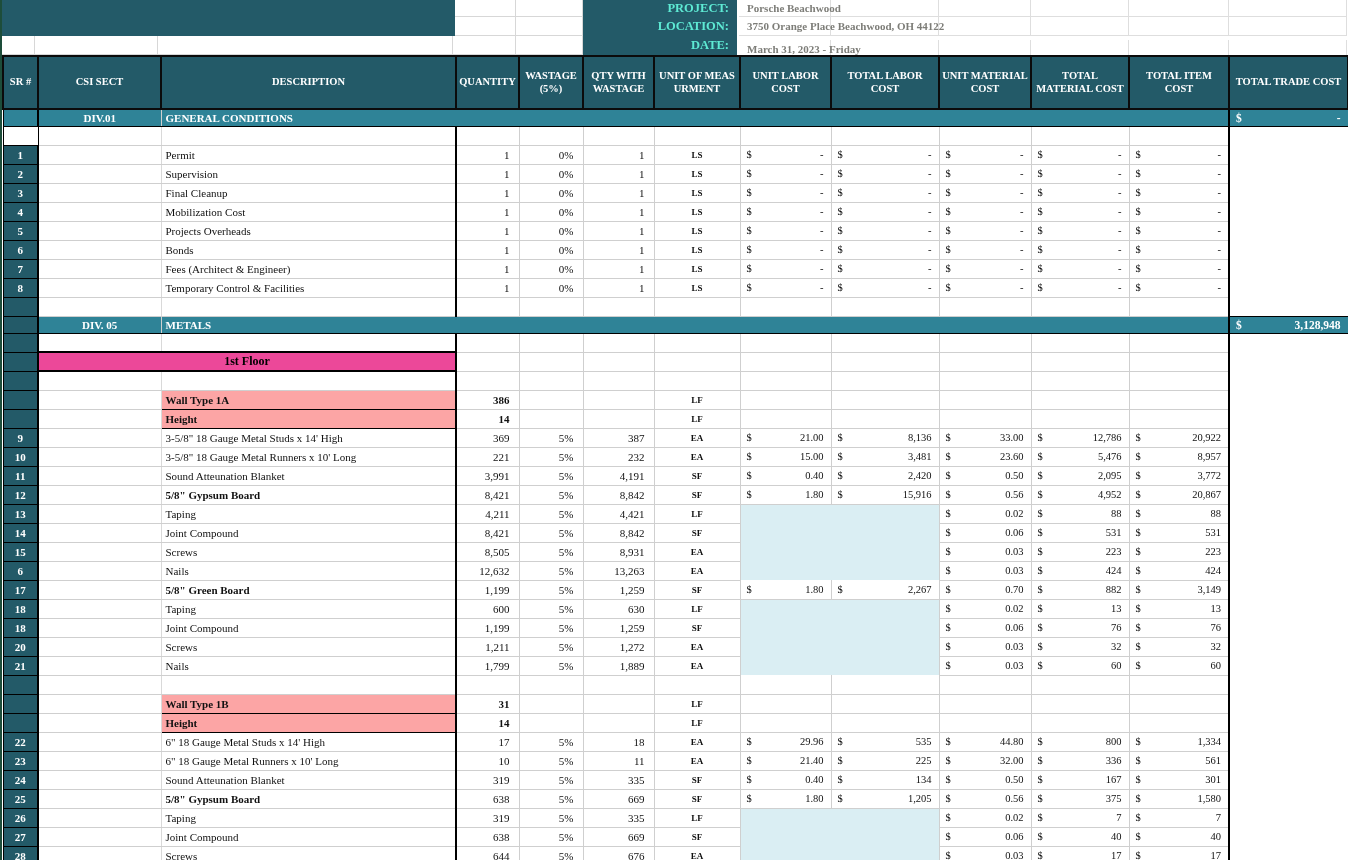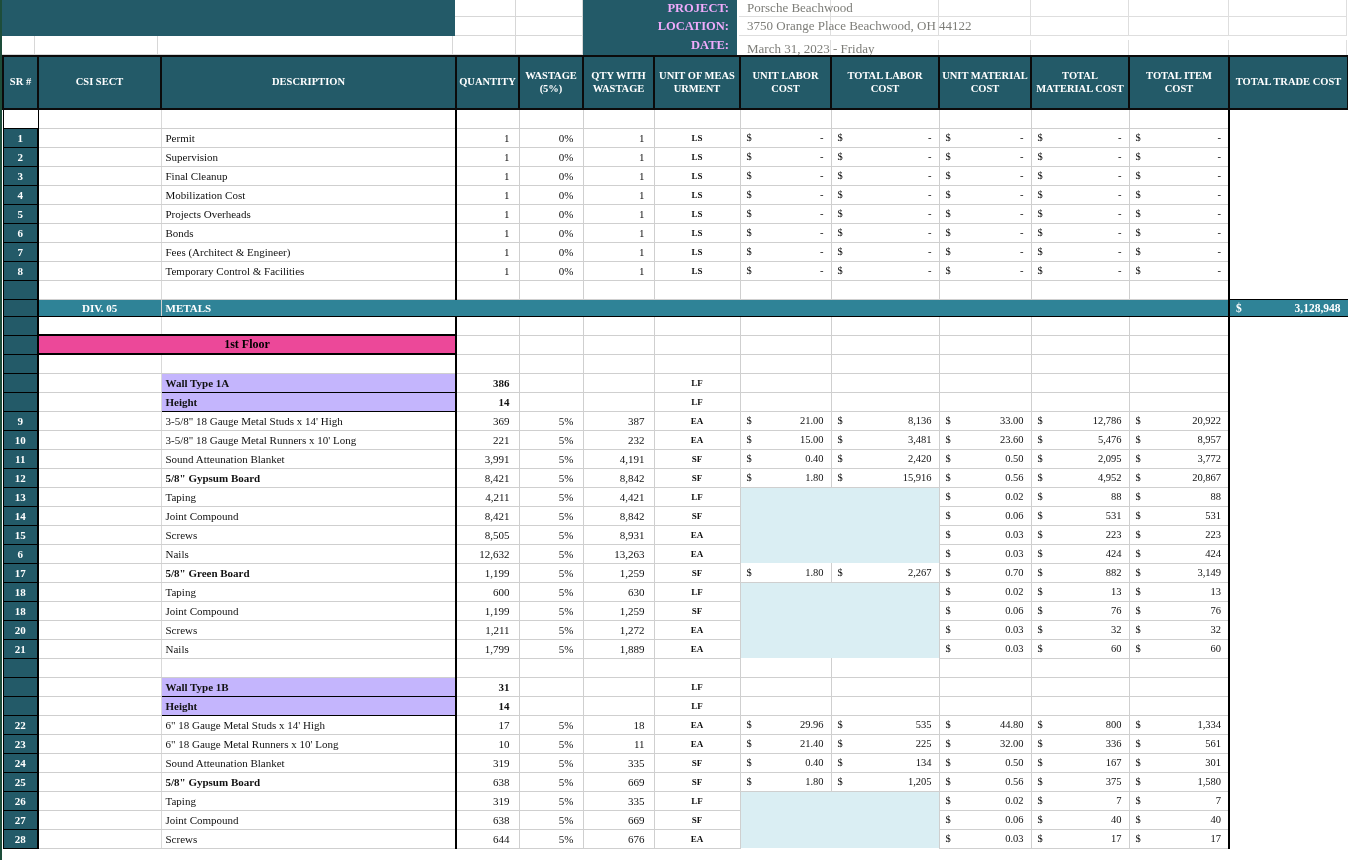--- a/index.html
+++ b/index.html
@@ -3,28 +3,28 @@
 <meta charset="utf-8">
 <style>
   html,body{margin:0;padding:0;width:1348px;height:860px;overflow:hidden;background:#fff;
     font-family:"Liberation Serif","DejaVu Serif",serif;}
   
   .edge{position:absolute;left:0;top:0;width:2px;height:860px;background:#1d4d3a;}
 
   
   .tealblock{position:absolute;left:2px;top:0;width:453px;height:36px;background:#235a68;}
   .mcell{position:absolute;background:#fff;border-right:1px solid #d7d7d7;border-bottom:1px solid #d7d7d7;box-sizing:border-box;}
-  .mlabel{position:absolute;left:583px;width:154px;background:#235a68;color:#f0abfc;font-weight:bold;
+  .mlabel{position:absolute;left:583px;width:154px;background:#235a68;color:#5eead4;font-weight:bold;
     font-size:12.5px;text-align:right;box-sizing:border-box;padding-right:8px;display:flex;align-items:center;justify-content:flex-end;}
   .mval{position:absolute;left:739px;width:608px;box-sizing:border-box;border-bottom:1px solid #dedede;
     background-image:linear-gradient(#dedede,#dedede),linear-gradient(#dedede,#dedede),linear-gradient(#dedede,#dedede),linear-gradient(#dedede,#dedede),linear-gradient(#dedede,#dedede),linear-gradient(#dedede,#dedede);
     background-repeat:no-repeat;background-size:1px 100%;
     background-position:91px 0,199px 0,291px 0,389px 0,489px 0,607px 0;}
   .mval span{position:absolute;left:8px;top:50%;transform:translateY(-50%);white-space:nowrap;
-    color:#7d7d78;font-weight:normal;font-size:13px;}
+    color:#7d7d78;font-weight:bold;font-size:11px;}
 
   
   .wrap{position:absolute;left:2px;top:55px;width:1346px;}
   table{border-collapse:collapse;table-layout:fixed;width:1345px;}
   th{background:#235a68;color:#fff;border:2px solid #0b0b0b;font-weight:bold;font-size:10.5px;
      line-height:1.2;padding:1px 2px;height:49px;}
   th.um{word-break:break-all;}
   td{height:19px;box-sizing:border-box;background:#fff;border-right:1px solid #cfcfcf;border-bottom:1px solid #cfcfcf;
      font-size:11px;color:#111;padding:0;overflow:hidden;white-space:nowrap;}
   td.sr{background:#235a68;border-right:2px solid #000;border-bottom:1px solid #000;border-left:1px solid #000;
@@ -38,21 +38,21 @@
   td.uom{text-align:center;font-weight:bold;font-size:9px;}
   td.trade{border-left:2.5px solid #000;border-bottom:none;border-right:1px solid #b5b5b5;}
   td.ulc{border-left:1px solid #6a6a6a;}
   .mny{display:flex;justify-content:space-between;padding:0 7px 0 6px;font-size:10.5px;}
   td.shade{background:#daeef3;border-right:1px solid #cfcfcf;border-bottom:none;border-left:1px solid #6a6a6a;}
   tr.rdiv td{height:17px;background:#2f8397;color:#fff;font-weight:bold;border-top:1px solid #000;border-bottom:1px solid #000;}
   tr.rdiv td.sr.dark{background:#235a68;}
   tr.rdiv td.code{text-align:center;font-size:11px;}
   tr.rdiv td.dname{padding-left:4px;font-size:11px;}
   tr.rdiv td.trade .mny{font-size:11.5px;}
-  tr.rsub td.desc{background:#c4b5fd;border:1.3px solid #000;font-weight:bold;}
+  tr.rsub td.desc{background:#fca5a5;border:1.3px solid #000;font-weight:bold;}
   tr.rsub td.qty,tr.rsub td.uom{font-weight:bold;}
   td.floorband{background:#ec4899;border:2px solid #000;text-align:center;font-weight:bold;font-size:12px;color:#000;}
   td.bold{font-weight:bold;}
 </style>
 </head>
 <body>
 
 <div class="edge"></div>
 
 <div class="tealblock"></div>
@@ -114,20 +114,31 @@
       <th class="um">UNIT OF MEASURMENT</th>
       <th>UNIT LABOR COST</th>
       <th>TOTAL LABOR COST</th>
       <th>UNIT MATERIAL COST</th>
       <th>TOTAL MATERIAL COST</th>
       <th>TOTAL ITEM COST</th>
       <th>TOTAL TRADE COST</th>
     </tr>
   </thead>
   <tbody id="tbody">
+        <tr class="rdiv">
+          <td class="sr band"></td>
+          <td class="code">DIV.01</td>
+          <td class="dname" colspan="10">GENERAL CONDITIONS</td>
+          <td class="trade">
+            <div class="mny">
+              <span>$</span>
+              <span>-</span>
+            </div>
+          </td>
+        </tr>
         <tr>
           <td class="sr white"></td>
           <td class="csi"></td>
           <td class="desc"></td>
           <td class="qty"></td>
           <td class="wast"></td>
           <td class="qw"></td>
           <td class="uom"></td>
           <td class="ulc"></td>
           <td></td>

